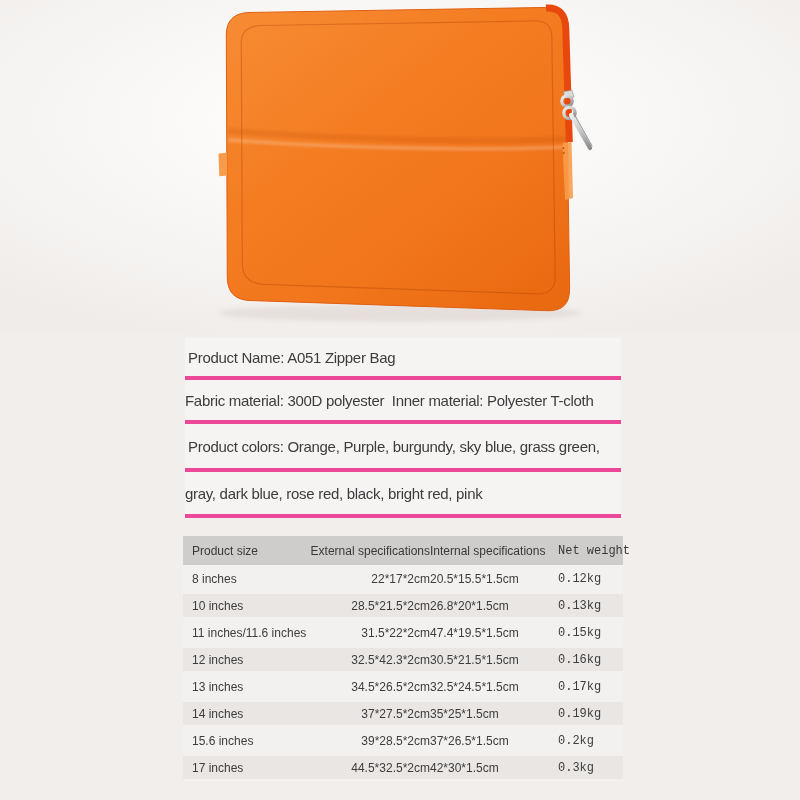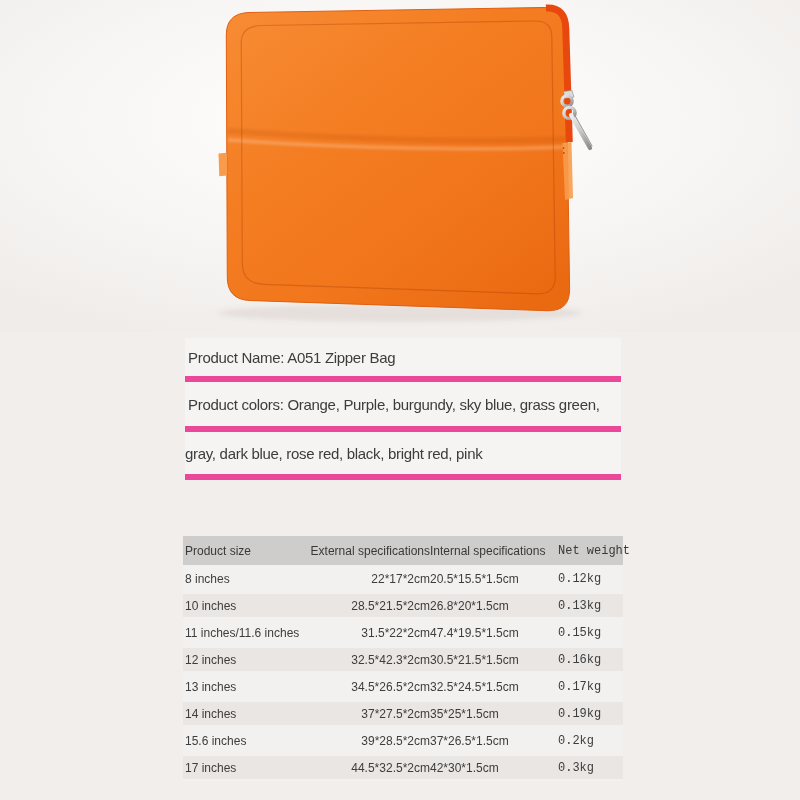--- a/index.html
+++ b/index.html
@@ -18,21 +18,21 @@
   }
   .photo svg { display: block; }
 
   
   .details {
     position: absolute; left: 185px; top: 338px;
     width: 436px;
   }
   .dline {
     display: flex; align-items: center;
-    border-bottom: 6px solid #ec4899;
+    border-bottom: 4px solid #ec4899;
     background: rgba(255,255,255,0.38);
     font-size: 15px;
     letter-spacing: -0.3px;
     color: #3c3c3c;
     white-space: pre;
   }
   .h38 { height: 38px; }
   .h40 { height: 40px; }
   .h44 { height: 44px; }
   .h42 { height: 42px; }
@@ -60,21 +60,21 @@
     align-items: center;
     box-sizing: border-box;
   }
   .trow:nth-child(odd)  { background: #f3f1ef; }
   .trow:nth-child(even) {
     background: #e9e6e4;
     border-top: 2px solid #f3f1ef;
     border-bottom: 2px solid #f3f1ef;
   }
   .c  { overflow: visible; white-space: nowrap; }
-  .c1 { padding-left: 2px; }
+  .c1 { padding-left: 9px; }
   .c2 { text-align: right; }
   .c3 { text-align: left; }
   .c4 { padding-left: 13px; font-family: Liberation Mono, monospace; }
 </style>
 </head>
 <body>
 
 <div class="page">
 
   <div class="photo">
@@ -132,20 +132,23 @@
         <path d="M571,115 L590,148" stroke="url(#metalGrad)" stroke-width="4.2" stroke-linecap="round"></path>
         <path d="M573.5,113 L592,146" stroke="#9a9a9a" stroke-width="1.1" stroke-linecap="round"></path>
       </g>
     </svg>
   </div>
 
   <div class="details">
     <div class="dline h38 indent">
       <span>Product Name: A051 Zipper Bag</span>
     </div>
+    <div class="dline h40">
+      <span>Fabric material: 300D polyester  Inner material: Polyester T-cloth</span>
+    </div>
     <div class="dline h44 indent">
       <span>Product colors: Orange, Purple, burgundy, sky blue, grass green,</span>
     </div>
     <div class="dline h42">
       <span>gray, dark blue, rose red, black, bright red, pink</span>
     </div>
   </div>
 
   <div class="spec-table">
     <div class="thead">

